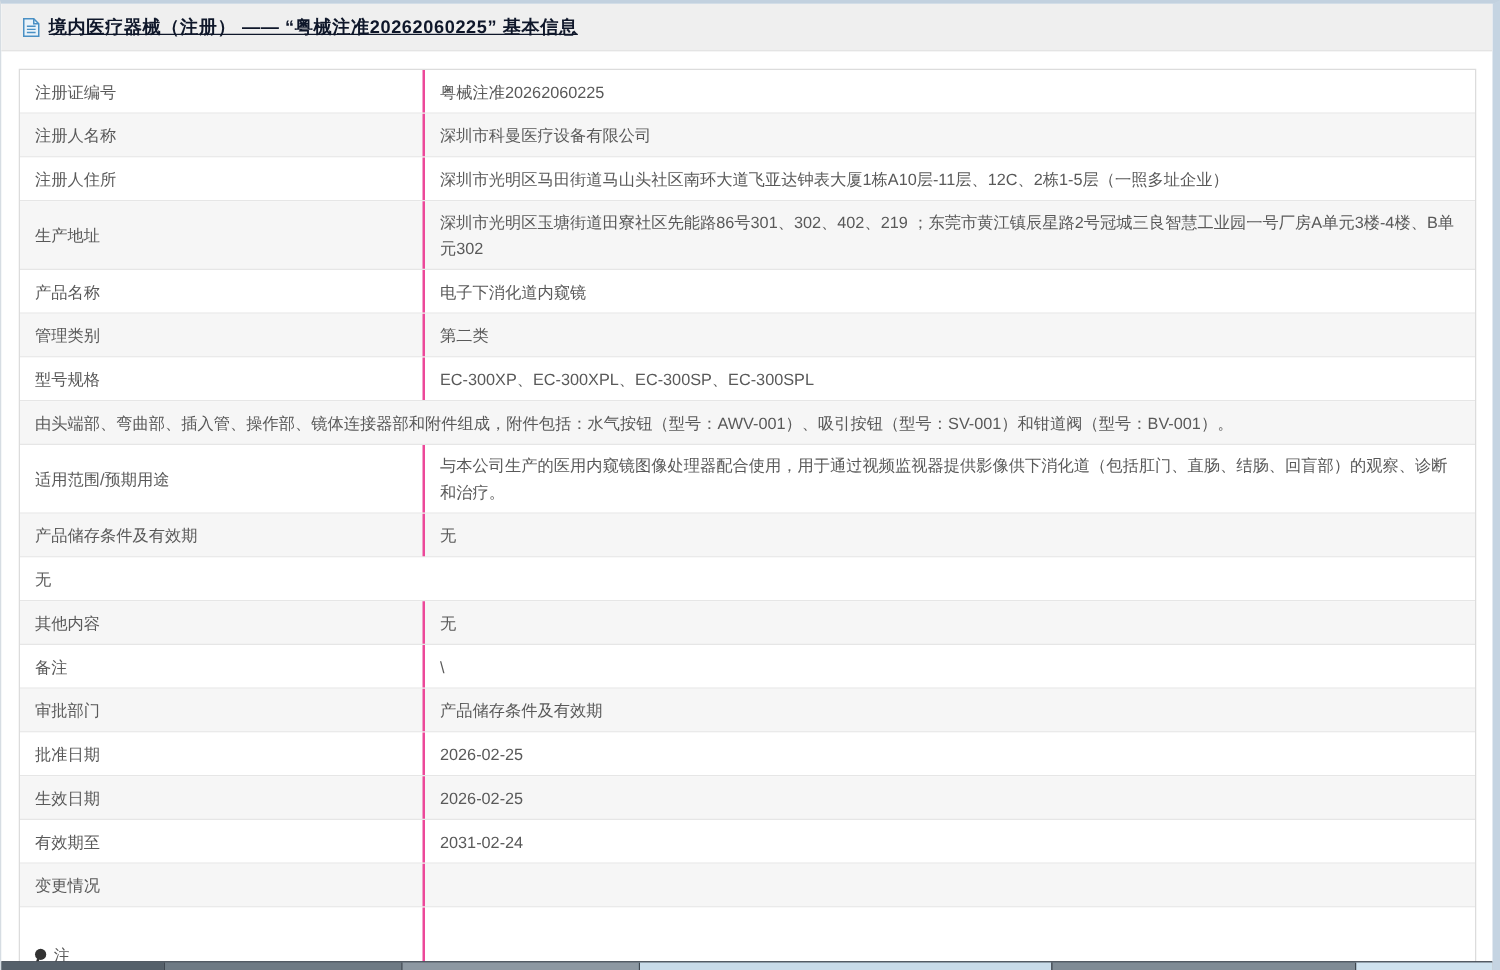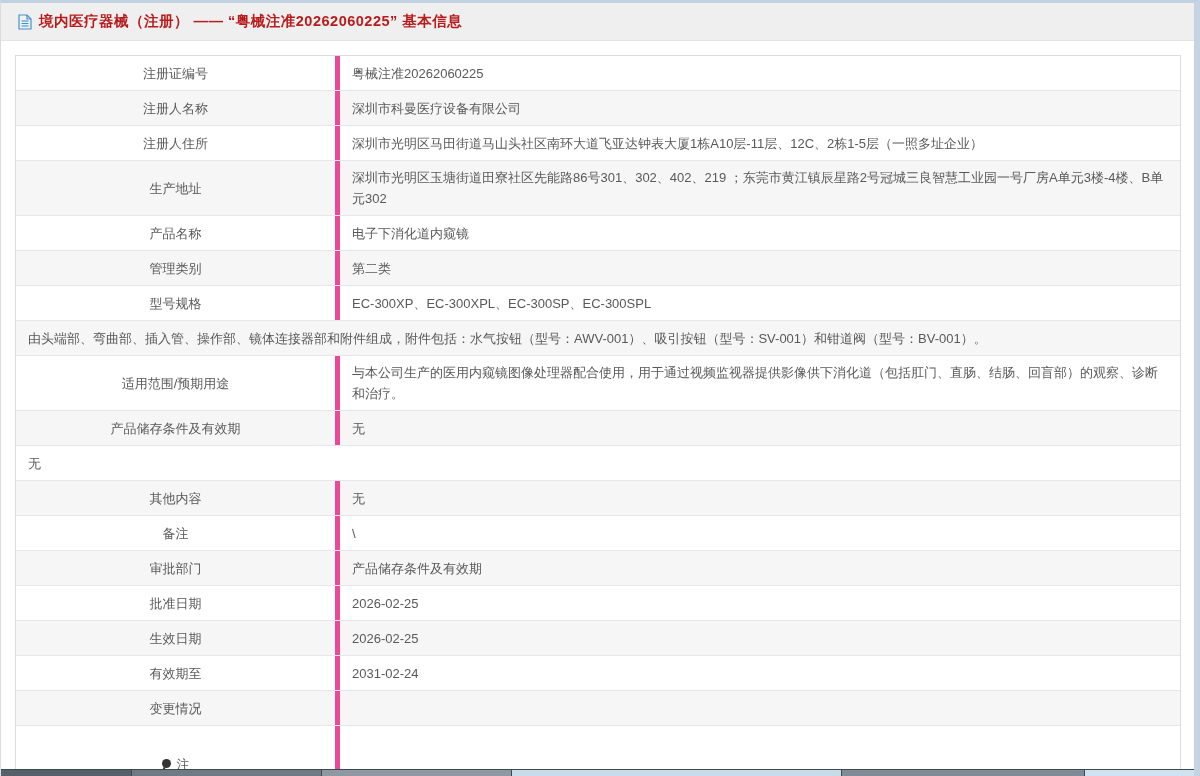--- a/index.html
+++ b/index.html
@@ -19,40 +19,41 @@
   }
   .titlebar{
     height:37px;
     background:#efefef;
     border-bottom:1px solid #e4e4e4;
     display:flex;align-items:center;gap:7px;
     padding-left:17px;
   }
   .doc-icon{display:inline-flex;align-items:center;}
   .title{
-    color:#b91c1c;
+    color:#0f172a;
     font-weight:bold;
     font-size:14.5px;
     letter-spacing:.5px;
+    text-decoration:underline;
   }
   .info-table{
     margin:14px 13px 0 14px;
     border:1px solid #dcdcdc;
     font-size:13px;
     color:#595959;
   }
   .row{display:flex;background:#ffffff;border-bottom:1px solid #e6e6e6;}
   .row.alt{background:#f6f6f6;}
   .row:last-child{border-bottom:none;}
   .cell{padding:6px 12px;line-height:21px;box-sizing:border-box;}
   .cell.label{
     flex:0 0 324px;width:324px;
-    display:flex;align-items:center;justify-content:center;gap:5px;
+    display:flex;align-items:center;justify-content:flex-start;gap:5px;
     text-align:right;
-    border-right:5px solid #ec4899;
+    border-right:2px solid #ec4899;
     min-height:34px;
   }
   .cell.value{
     flex:1;
     display:flex;align-items:center;
     min-height:34px;
     word-break:break-all;
   }
   .cell.value a{
     color:#ef4444;

